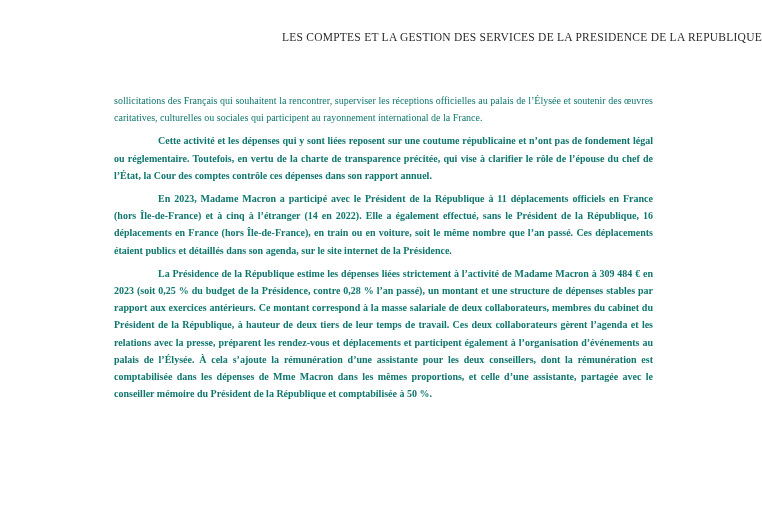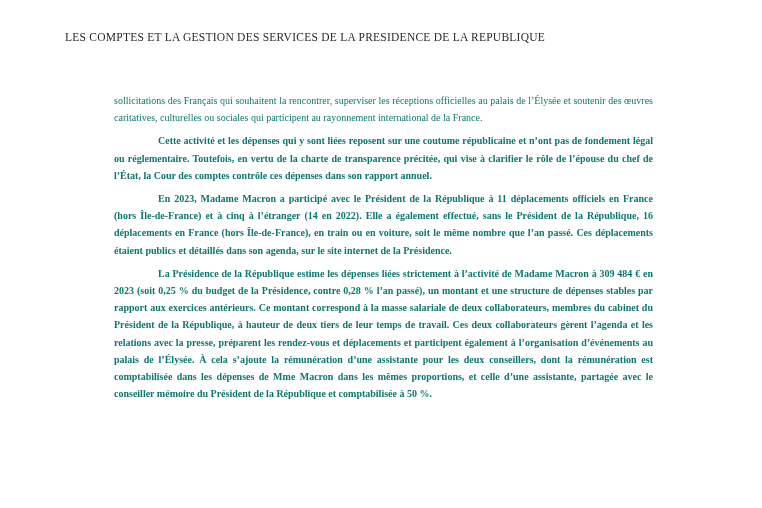--- a/index.html
+++ b/index.html
@@ -16,21 +16,21 @@
       font-family: "Liberation Serif", "DejaVu Serif", serif;
       color: #1f1f1f;
     }
     .running-header {
       position: absolute;
       top: 31px;
       left: 0;
       width: 100%;
       box-sizing: border-box;
       padding-left: 65px; 
-      text-align: left;
+      text-align: right;
       font-size: 11.5px;
       letter-spacing: 0.25px;
       color: #2a2a2a;
       white-space: nowrap;
     }
     .body-text {
       position: absolute;
       top: 92px;
       left: 114px;
       width: 539px;

